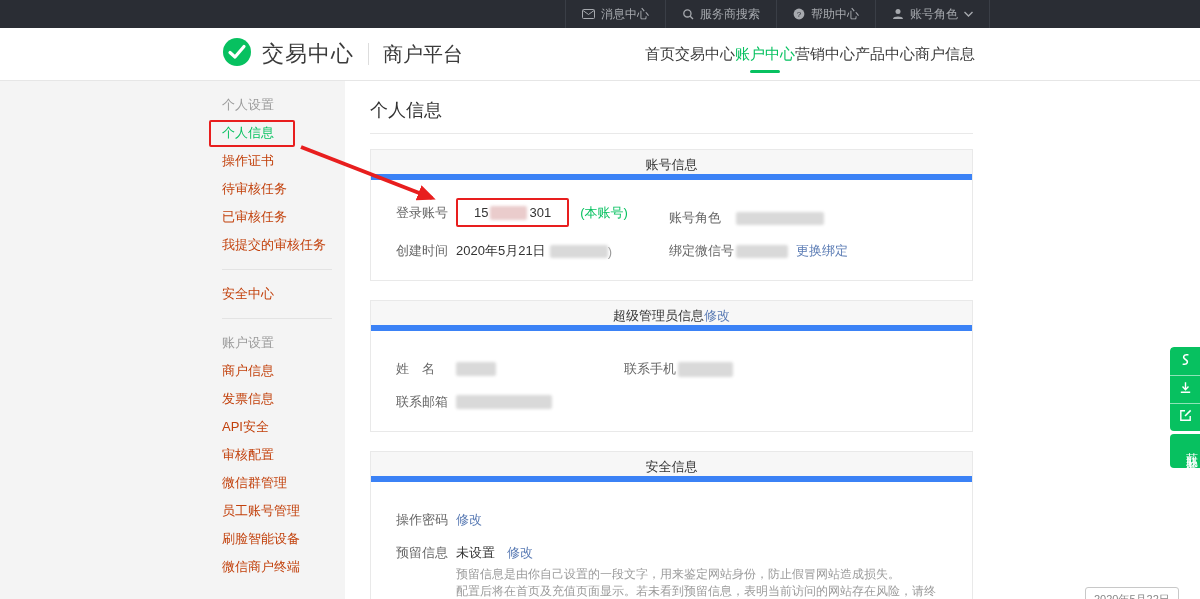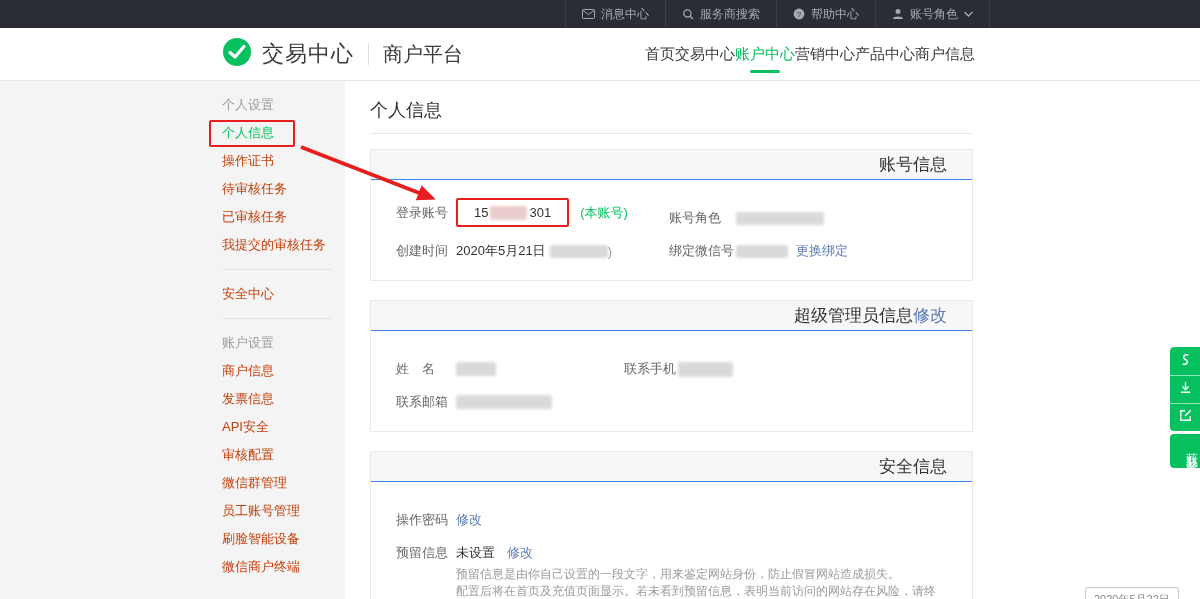--- a/index.html
+++ b/index.html
@@ -31,21 +31,21 @@
   .side-item { height:28px; line-height:28px; color:#c2410c; cursor:pointer; position:relative; }
   .side-item.active { color:#07c160; }
   .side-frame { position:absolute; left:-13px; top:1px; width:86px; height:27px; border:2px solid #e81e1e; border-radius:2px; pointer-events:none; }
   .side-div { border-top:1px solid #e3e3e3; margin:10px 0; width:110px; }
   
   .content { margin:18px 0 0 25px; width:603px; }
   .page-title { font-size:18px; font-weight:400; color:#333; line-height:22px; }
   .title-div { border-top:1px solid #e9e9e9; margin-top:12px; }
   .card { border:1px solid #e9e9e9; margin-top:15px; background:#fff; }
   .card + .card { margin-top:19px; }
-  .card-header { height:30px; line-height:29px; background:#f7f7f7; border-bottom:1px solid #3b82f6; padding:0 25px; font-size:17px; color:#333; display:flex; justify-content:flex-end; }
+  .card-header { height:30px; line-height:29px; background:#f7f7f7; border-bottom:6px solid #3b82f6; padding:0 25px; font-size:13px; color:#333; display:flex; justify-content:center; }
   .card-body { padding:14px 25px 20px; }
   .info-row { display:flex; align-items:flex-end; height:33px; font-size:13px; }
   .col-l { display:flex; align-items:center; width:273px; flex-shrink:0; }
   .card-admin .col-l { width:228px; }
   .col-r { display:flex; align-items:center; flex:1; }
   .lbl { color:#666; width:60px; flex-shrink:0; }
   .lbl-r { color:#666; width:67px; flex-shrink:0; }
   .card-admin .lbl-r { width:54px; }
   .link { color:#5a7bb4; cursor:pointer; text-decoration:none; }
   .green-tag { color:#07c160; margin-left:6px; }

